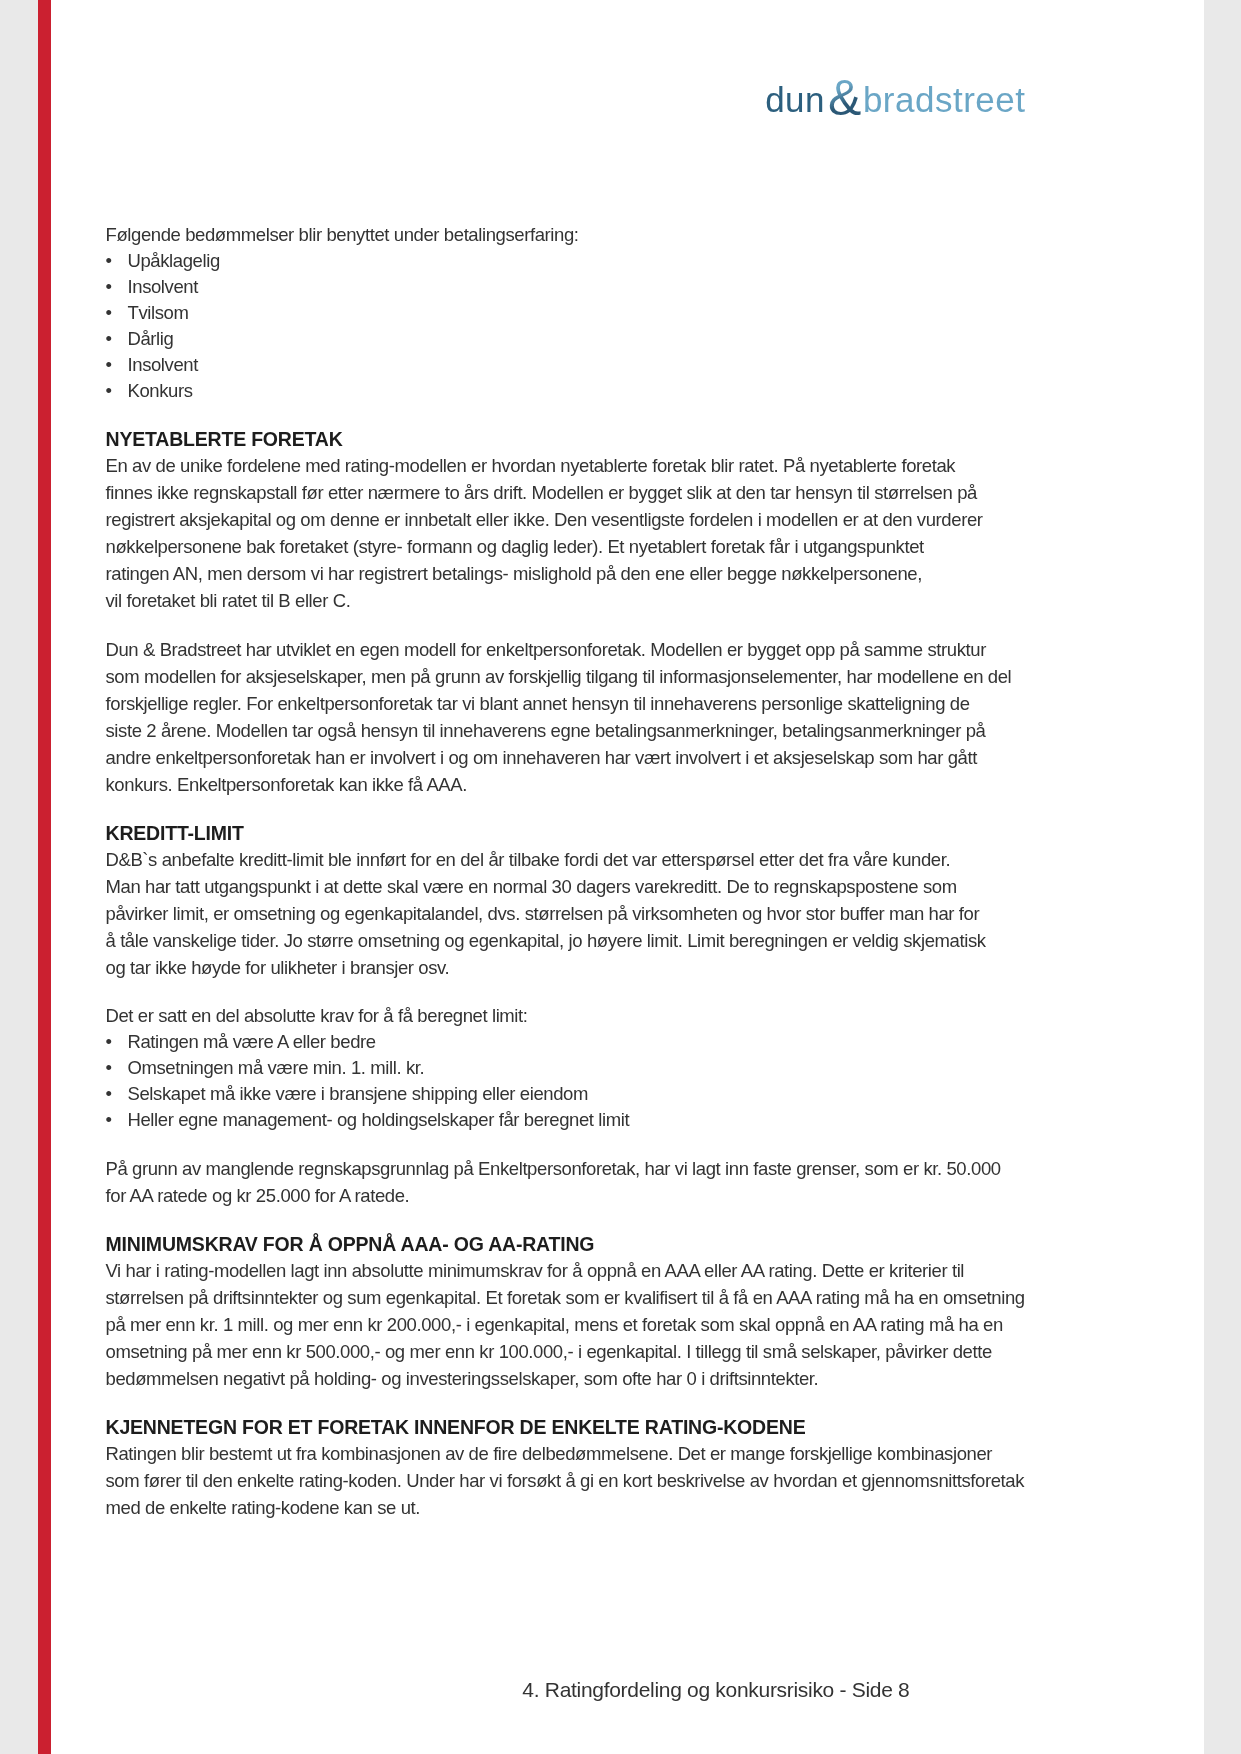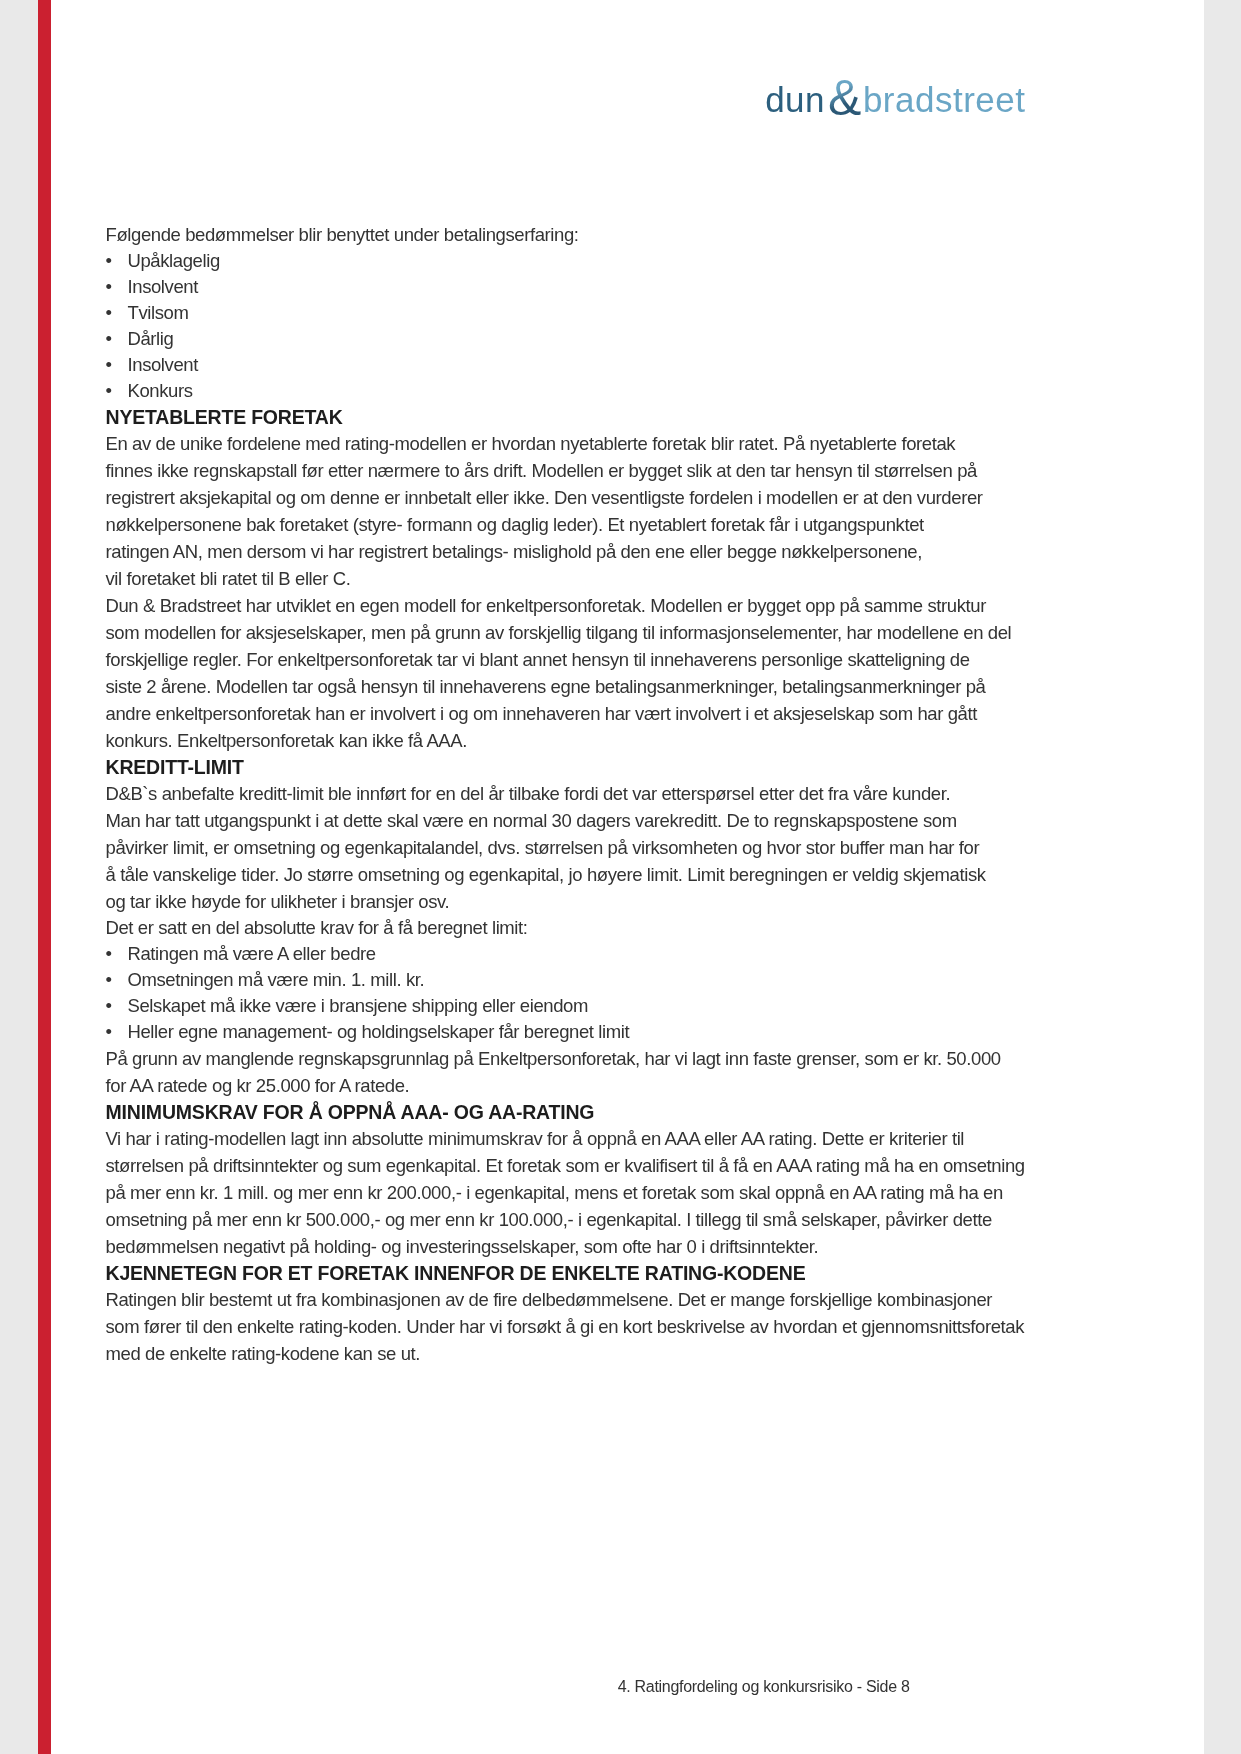--- a/index.html
+++ b/index.html
@@ -45,21 +45,21 @@
     padding-top: 222px;
     width: 1100px;
   }
   .para {
     white-space: pre-line;
     font-size: 18.5px;
     line-height: 27px;
     letter-spacing: -0.4px;
     margin: 0;
   }
-  .section { }
+  .section { margin-top: 22px; }
   .section:first-child { margin-top: 0; }
   .heading {
     font-size: 19.5px;
     font-weight: 700;
     letter-spacing: -0.2px;
     color: #1d1d1d;
     line-height: 26px;
     margin: 0;
   }
   .list-intro {
@@ -71,21 +71,21 @@
     display: flex;
     font-size: 18.5px;
     line-height: 26px;
     letter-spacing: -0.4px;
   }
   .dot { width: 22px; flex: 0 0 22px; }
   .footer {
     position: absolute;
     top: 1678px;
     right: 294px;
-    font-size: 16px;
+    font-size: 21px;
     letter-spacing: -0.3px;
     color: #333333;
   }
 </style>
 </head>
 <body>
 
 <div class="page">
 
   <div class="stripe" style="background: rgb(203, 32, 48);"></div>

